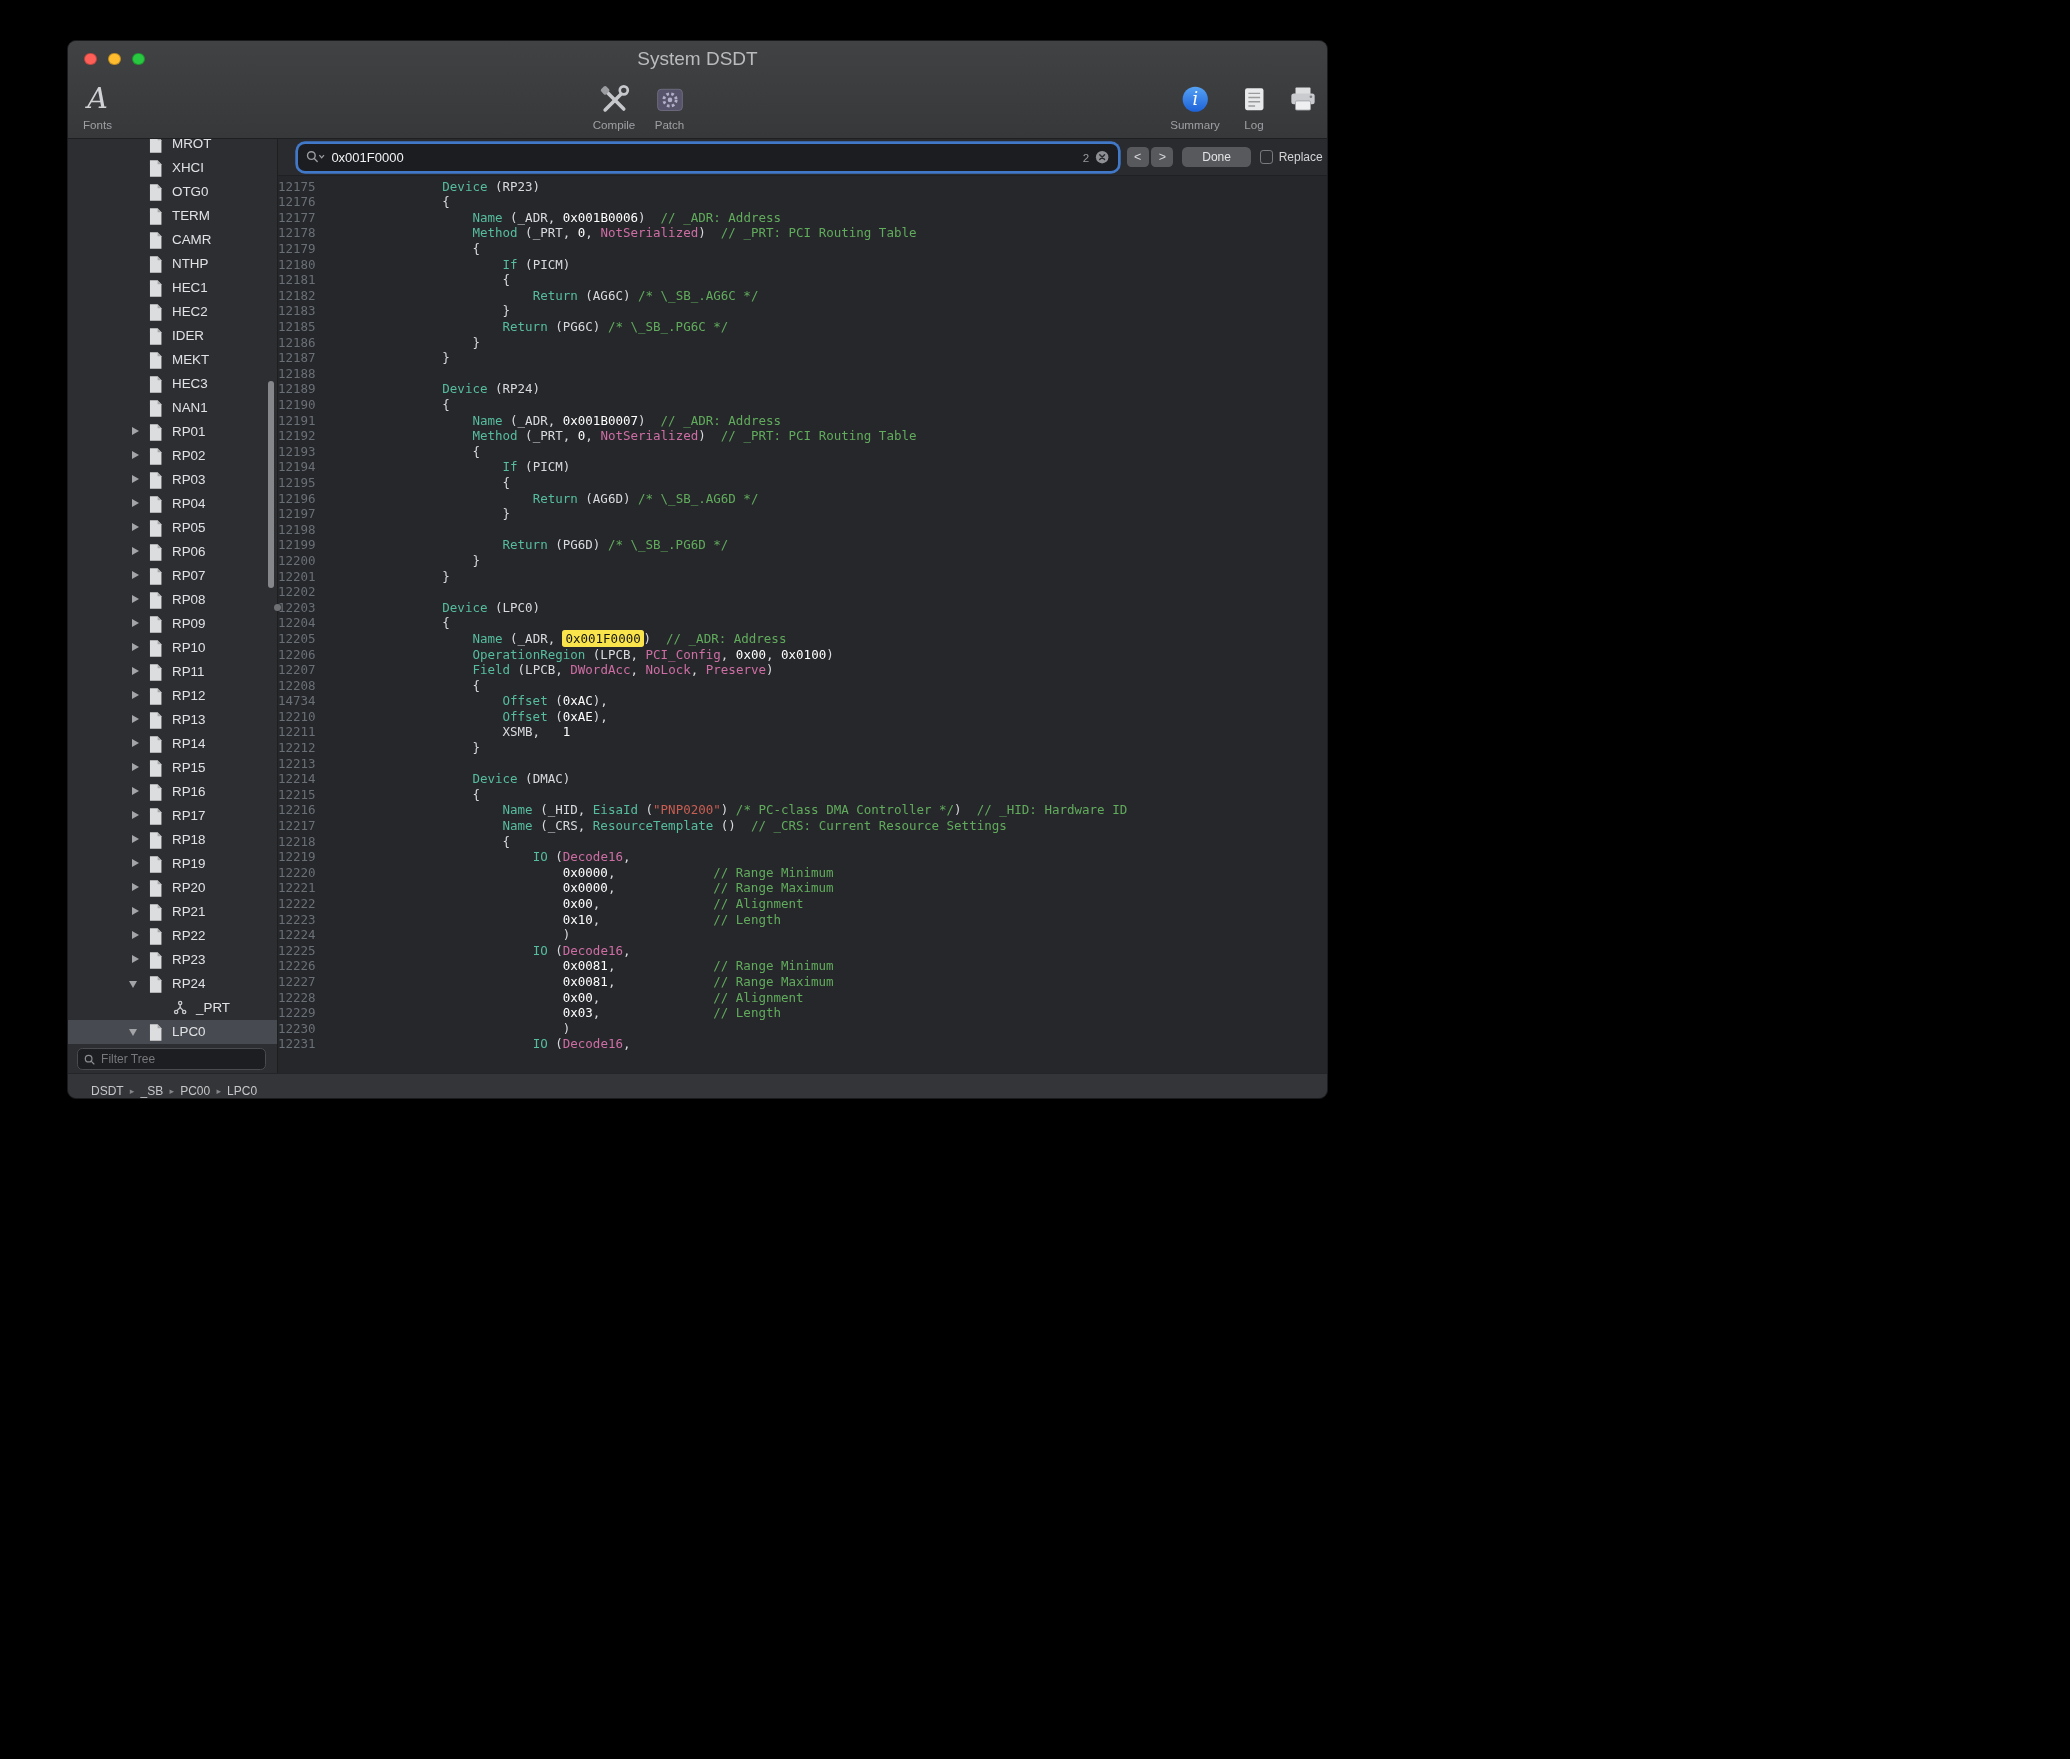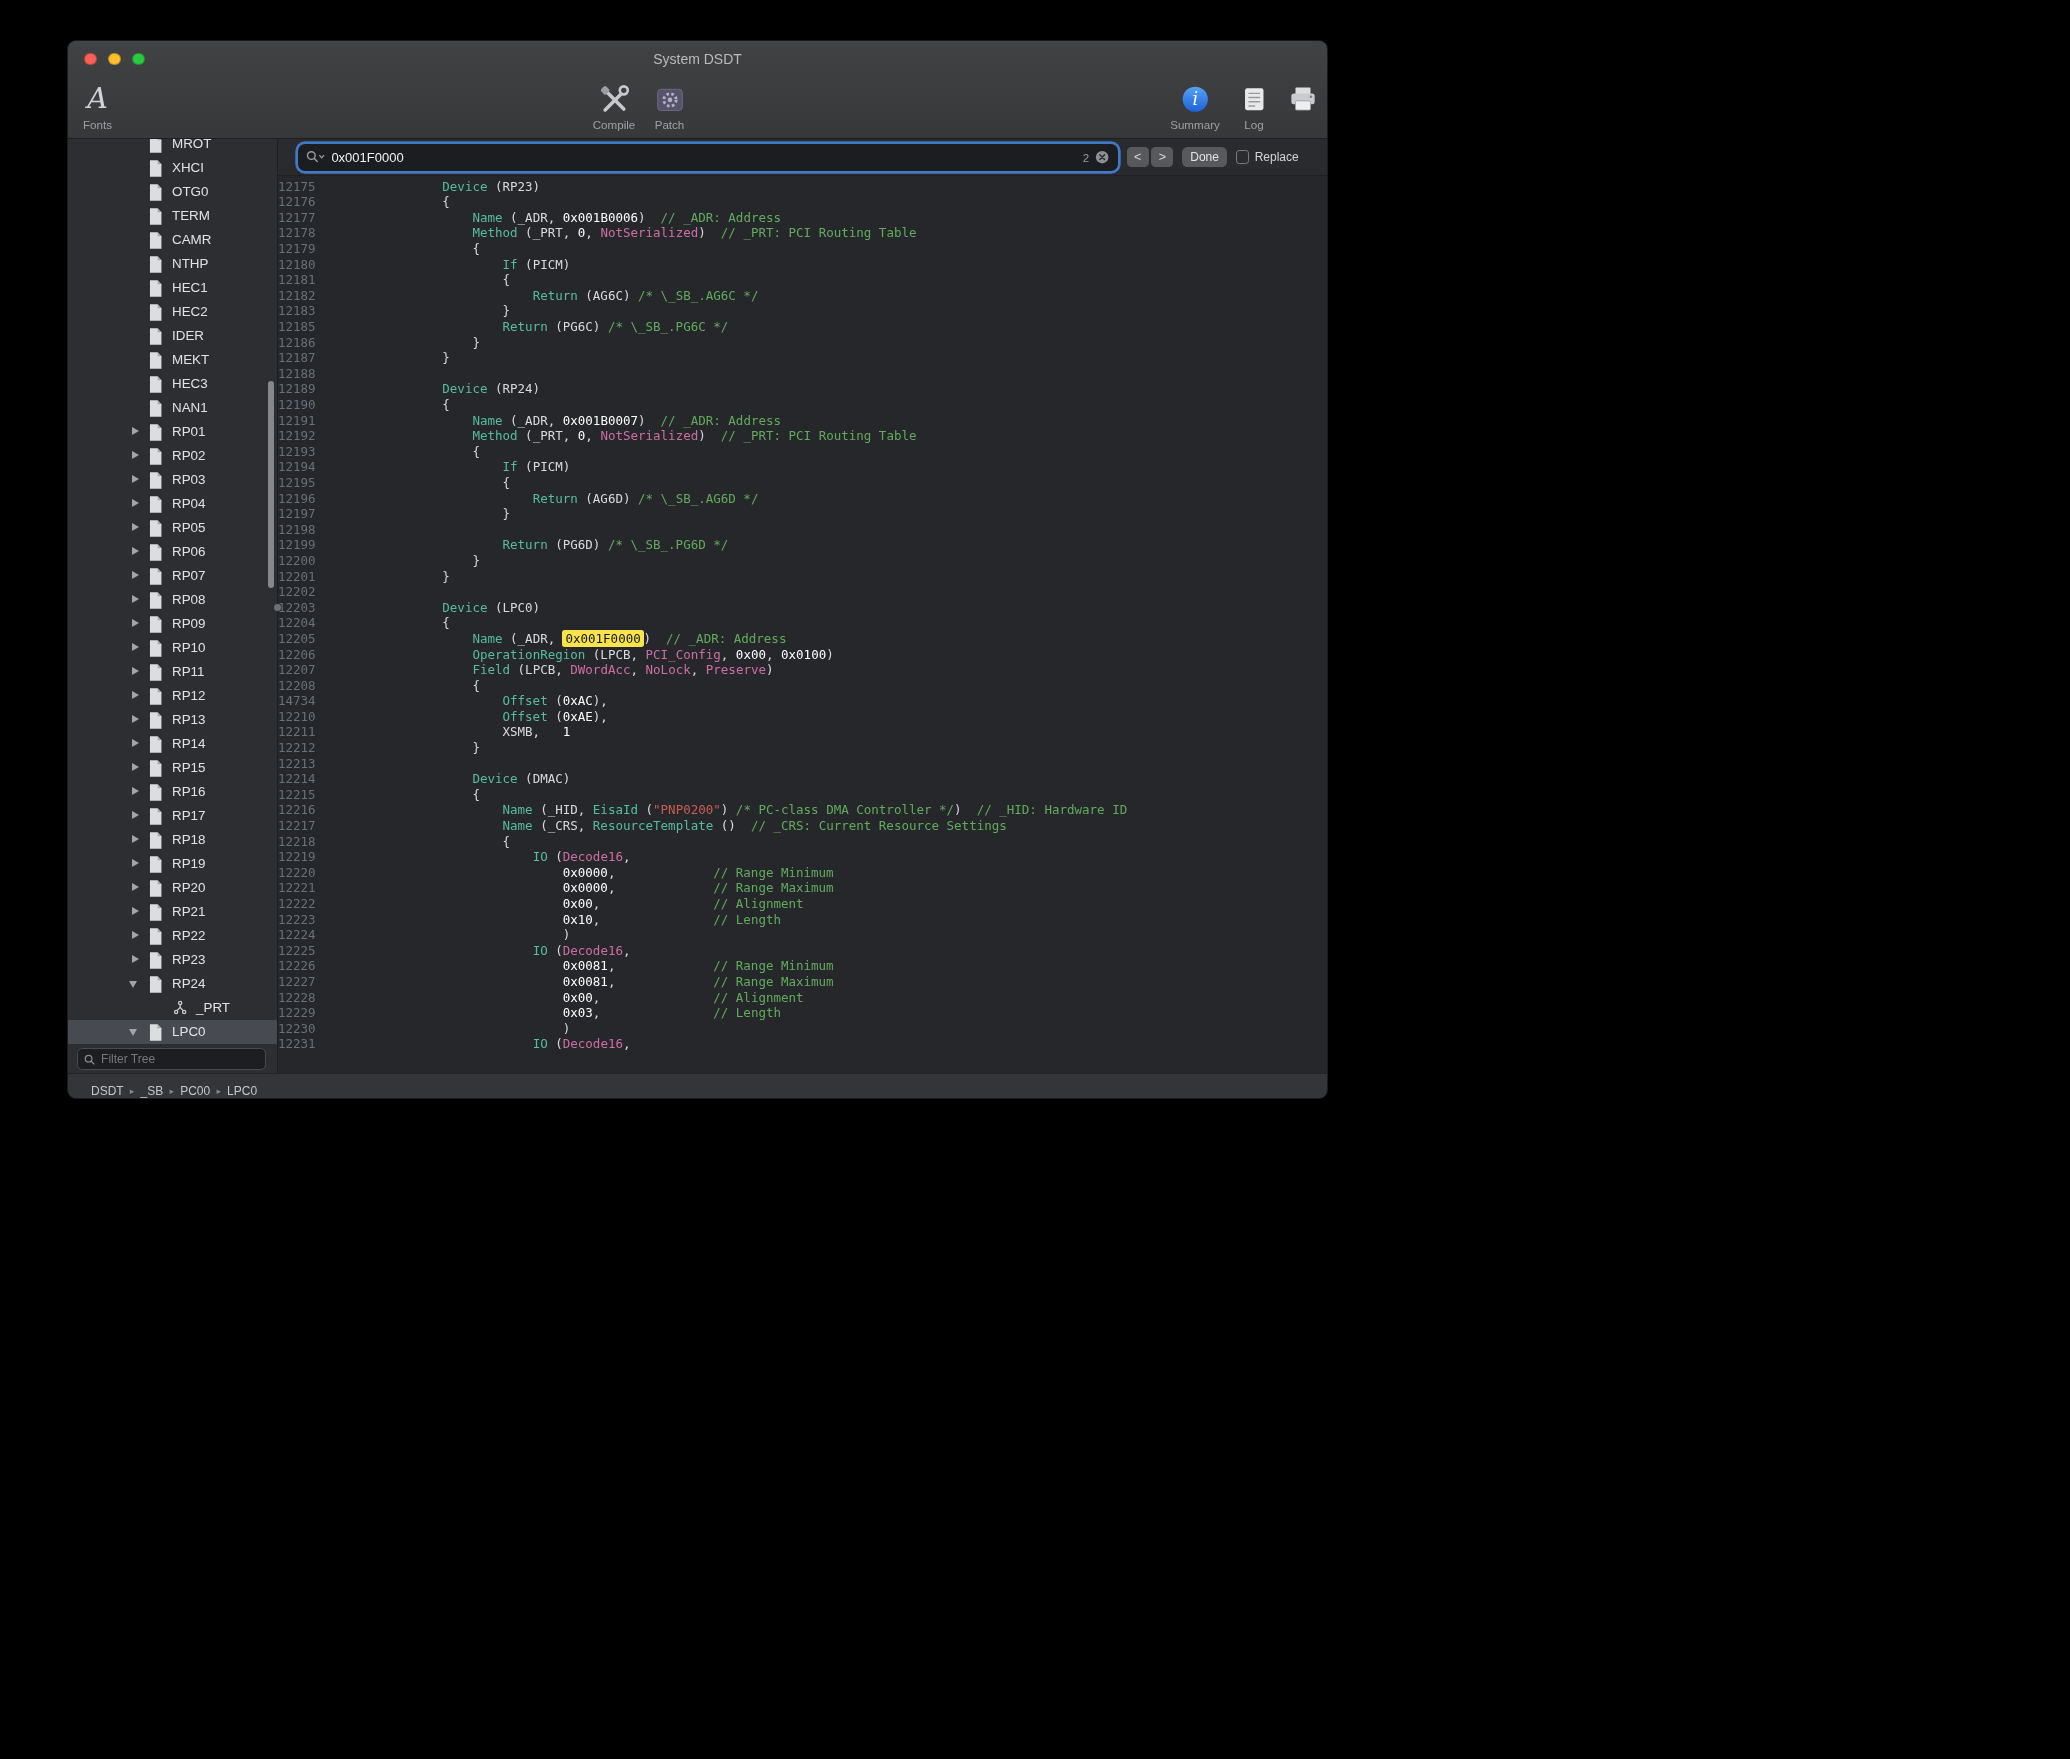--- a/index.html
+++ b/index.html
@@ -9,21 +9,21 @@
     border-radius:9px; overflow:hidden; background:#26272B;
     box-shadow:0 27px 71px rgba(0,0,0,.75); border:0.9px solid #1A1B1D; }
 
   
   .chrome { position:absolute; top:0; left:0; right:0; height:98px;
     background:linear-gradient(180deg,#414244,#37383A); border-bottom:0.9px solid #1E1F21; }
   .titlebar { height:36px; position:relative; display:flex; align-items:center; justify-content:center; }
   .lights { position:absolute; left:16px; top:11.6px; display:flex; gap:11.6px; }
   .light { width:12.5px; height:12.5px; border-radius:50%; border:0.9px solid rgba(0,0,0,.25); }
   .light.red{ background:#FF5F57; } .light.yellow{ background:#FEBC2E; } .light.green{ background:#28C840; }
-  .win-title { color:#BABBBD; font-size:14px; }
+  .win-title { color:#BABBBD; font-size:19px; }
   .toolbar { position:relative; height:62px; }
   .tb-item { position:absolute; top:5.3px; display:flex; flex-direction:column; align-items:center; gap:1.8px;
     color:#9EA0A3; font-size:11.6px; cursor:default; }
   .tb-icon { height:34px; display:flex; align-items:center; justify-content:center; }
   .fonts-a { font-family:"DejaVu Serif", serif; font-style:italic; font-size:28.5px; color:#D0D2D5; line-height:32px; }
 
   
   .main { position:absolute; top:98px; bottom:25px; left:0; right:0; display:flex; }
   .sidebar { width:210px; flex:none; background:#2C2E32; border-right:0.9px solid #1E1F21; position:relative;text-decoration:underline; }
   .pane { flex:1; position:relative; background:#26272B; }
@@ -51,21 +51,21 @@
   .findbar { position:absolute; top:0; left:0; right:0; height:37px; background:#2A2B2F; border-bottom:0.9px solid #1F2023;
     display:flex; align-items:center; padding:0 16px 0 19.6px; gap:9px; }
   .search-field { width:820px; height:27px; flex:none; background:#1C1D20; border-radius:7.1px;
     box-shadow:0 0 0 2.7px #4179C8; display:flex; align-items:center; padding:0 8px; gap:6.2px; }
   .search-field input { flex:1; background:transparent; border:none; outline:none; color:#F1F2F4;
     font-size:13px; font-family:"Liberation Sans",sans-serif; }
   .match-count { color:#97989C; font-size:11.6px; }
   .nav-group { display:flex; gap:2.7px; }
   .nav-btn { width:22px; height:19.6px; background:#58595D; border-radius:4.5px; color:#D6D7D9; font-size:12.5px;
     display:flex; align-items:center; justify-content:center; line-height:1; }
-  .done-btn { height:20.5px; padding:0 8px; background:#58595D; border-radius:5.3px; color:#E2E3E4; font-size:12px;
+  .done-btn { height:20.5px; padding:0 20px; background:#58595D; border-radius:5.3px; color:#E2E3E4; font-size:12px;
     display:flex; align-items:center; }
   .replace-wrap { display:flex; align-items:center; gap:5.3px; }
   .checkbox { width:13.4px; height:13.4px; background:#2B2C2F; border:1.3px solid #7A7B7E; border-radius:3.1px; }
   .replace-label { color:#D4D5D7; font-size:12px; }
 
   
   .code { position:absolute; top:37px; left:0; right:0; bottom:0; overflow:hidden; padding-top:2.7px;
     font-family:"DejaVu Sans Mono", monospace; font-size:12.5px; line-height:15.6px; }
   .code-line { display:flex; height:15.6px; white-space:pre; }
   .lineno { width:59px; flex:none; text-align:left; color:#6A7077; }

